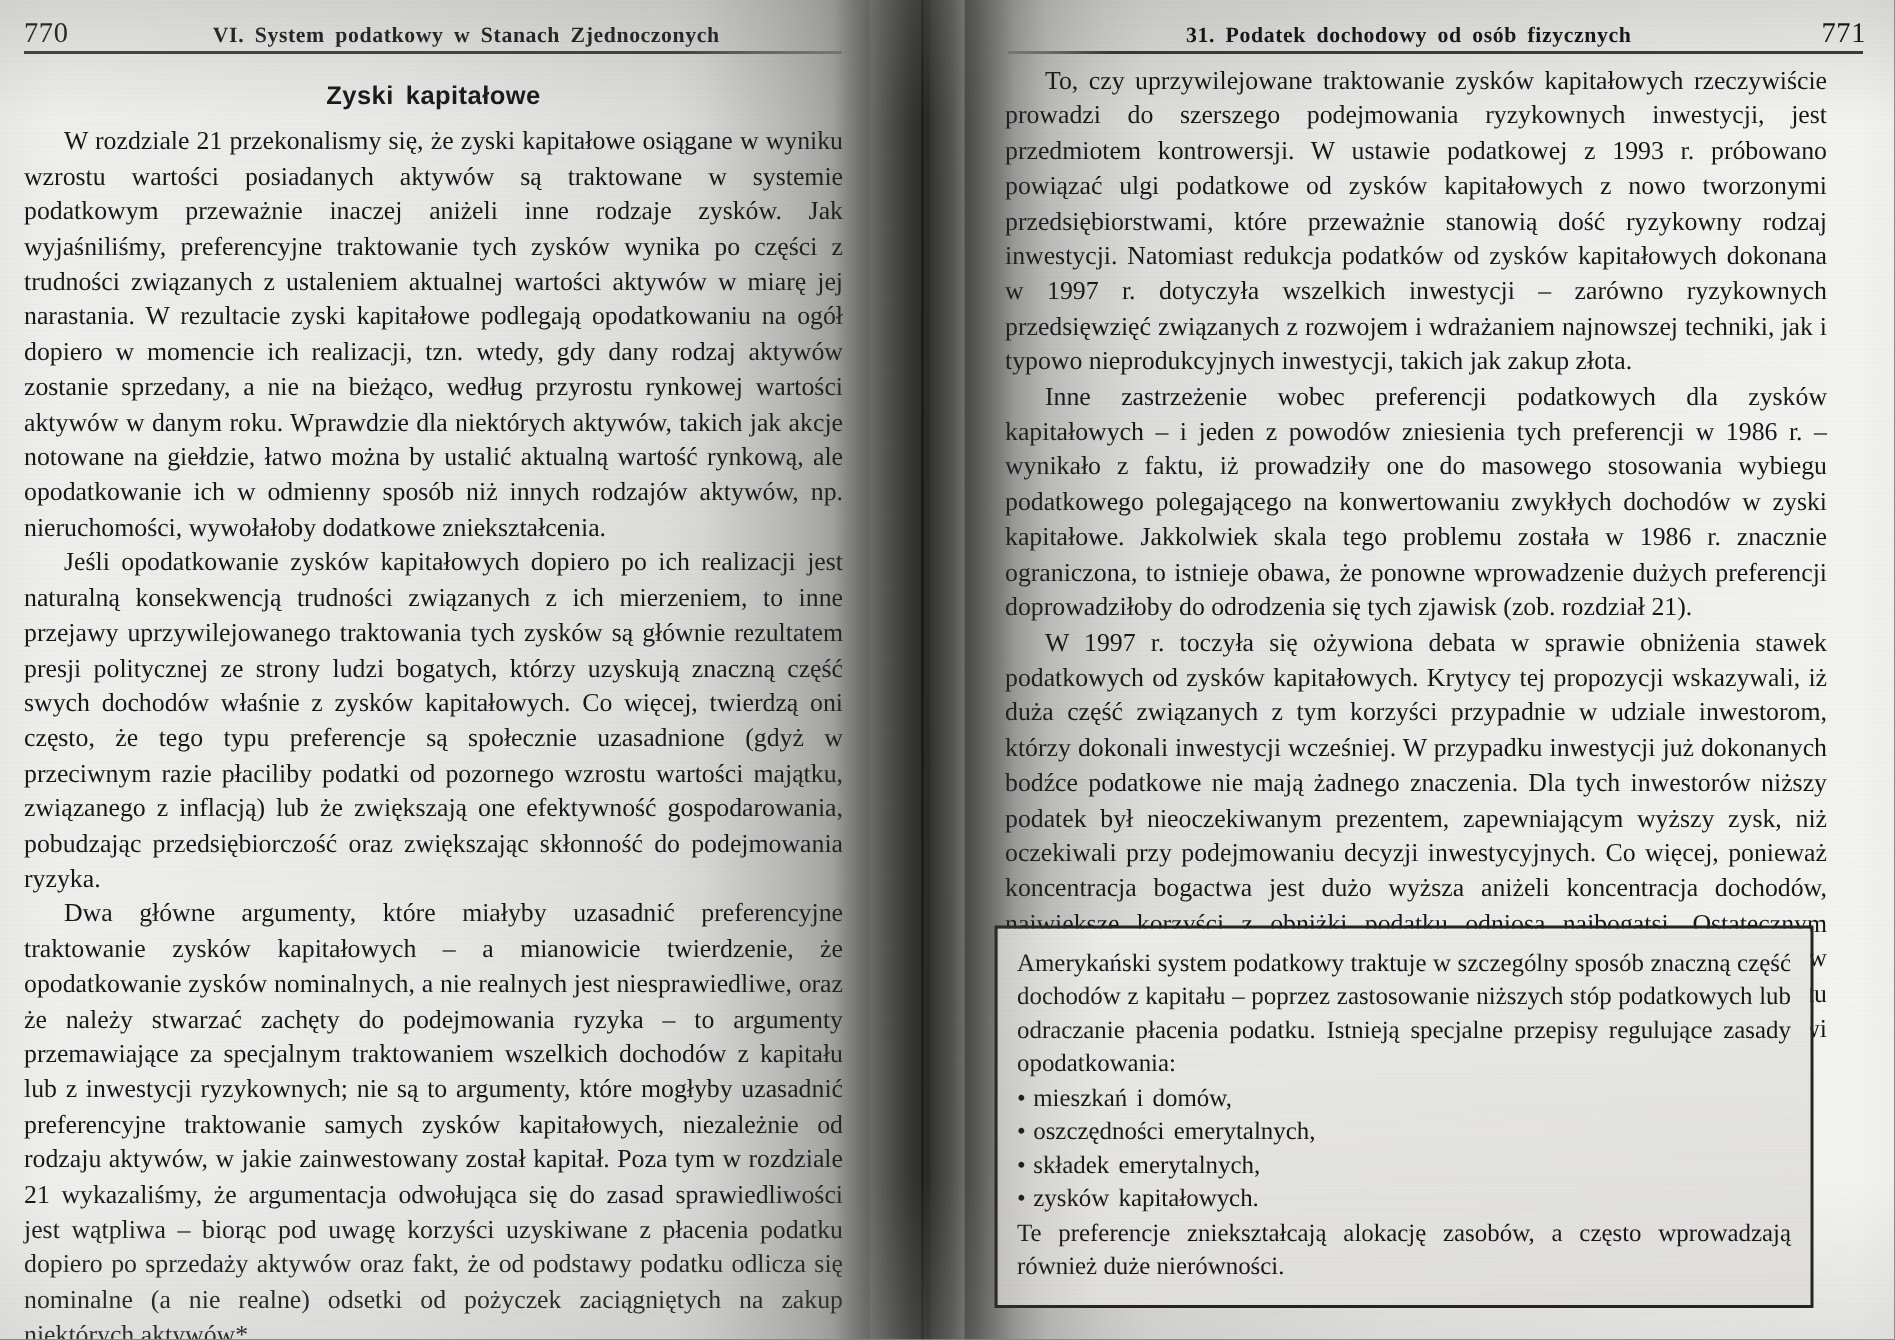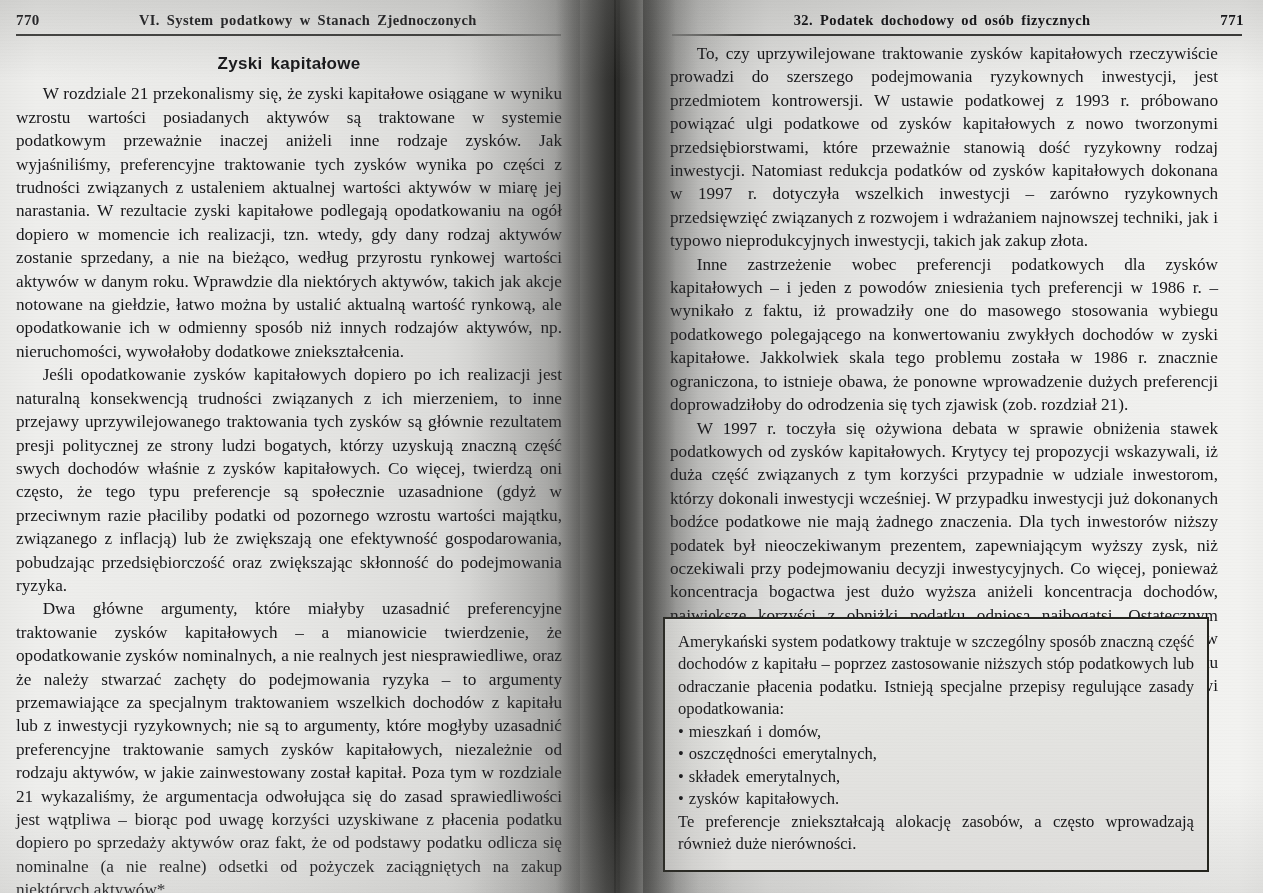--- a/index.html
+++ b/index.html
@@ -117,22 +117,22 @@
     display: flex;
     align-items: baseline;
     font-weight: bold;
     font-size: 14.5px;
     letter-spacing: 0.4px;
   }
   .rh-left  { left: 16px;  width: 560px; }
   .rh-right { left: 664px; width: 580px; }
 
   .folio {
-    font-size: 15px;
-    font-weight: bold;
+    font-size: 19px;
+    font-weight: normal;
     font-family: "Liberation Serif", "DejaVu Serif", serif;
   }
   .rh-title {
     flex: 1;
     text-align: center;
     word-spacing: 3px;
   }
   .rh-right .folio { order: 2; }
   .rh-right .rh-title { order: 1; }
 
@@ -272,21 +272,21 @@
 
     <div class="blur-right"></div>
   </div>
 
   <div class="page page-right">
     <div class="page-surface"></div>
   </div>
 
   <div class="running-head rh-right content">
     <span class="folio">771</span>
-    <span class="rh-title">32. Podatek dochodowy od osób fizycznych</span>
+    <span class="rh-title">31. Podatek dochodowy od osób fizycznych</span>
   </div>
   <div class="head-rule head-rule-right content"></div>
 
   <div class="col col-right content">
     <p class="para">To, czy uprzywilejowane traktowanie zysków kapitałowych rzeczywiście prowadzi do szerszego podejmowania ryzykownych inwestycji, jest przedmiotem kontrowersji. W ustawie podatkowej z 1993 r. próbowano powiązać ulgi podatkowe od zysków kapitałowych z nowo tworzonymi przedsiębiorstwami, które przeważnie stanowią dość ryzykowny rodzaj inwestycji. Natomiast redukcja podatków od zysków kapitałowych dokonana w 1997 r. dotyczyła wszelkich inwestycji – zarówno ryzykownych przedsięwzięć związanych z rozwojem i wdrażaniem najnowszej techniki, jak i typowo nieprodukcyjnych inwestycji, takich jak zakup złota.</p>
     <p class="para">Inne zastrzeżenie wobec preferencji podatkowych dla zysków kapitałowych – i jeden z powodów zniesienia tych preferencji w 1986 r. – wynikało z faktu, iż prowadziły one do masowego stosowania wybiegu podatkowego polegającego na konwertowaniu zwykłych dochodów w zyski kapitałowe. Jakkolwiek skala tego problemu została w 1986 r. znacznie ograniczona, to istnieje obawa, że ponowne wprowadzenie dużych preferencji doprowadziłoby do odrodzenia się tych zjawisk (zob. rozdział 21).</p>
     <p class="para">W 1997 r. toczyła się ożywiona debata w sprawie obniżenia stawek podatkowych od zysków kapitałowych. Krytycy tej propozycji wskazywali, iż duża część związanych z tym korzyści przypadnie w udziale inwestorom, którzy dokonali inwestycji wcześniej. W przypadku inwestycji już dokonanych bodźce podatkowe nie mają żadnego znaczenia. Dla tych inwestorów niższy podatek był nieoczekiwanym prezentem, zapewniającym wyższy zysk, niż oczekiwali przy podejmowaniu decyzji inwestycyjnych. Co więcej, ponieważ koncentracja bogactwa jest dużo wyższa aniżeli koncentracja dochodów, największe korzyści z obniżki podatku odniosą najbogatsi. Ostatecznym powodem, który przesądził o dokonaniu obniżki podatku od zysków kapitałowych, był fakt, iż związany z tym krótkookresowy koszt dla budżetu państwa był niski. W kilku pierwszych latach wiele poddanych „efektowi zatrzaśnięcia” osób tak czy inaczej</p>
   </div>
 
   <div class="boxout">

